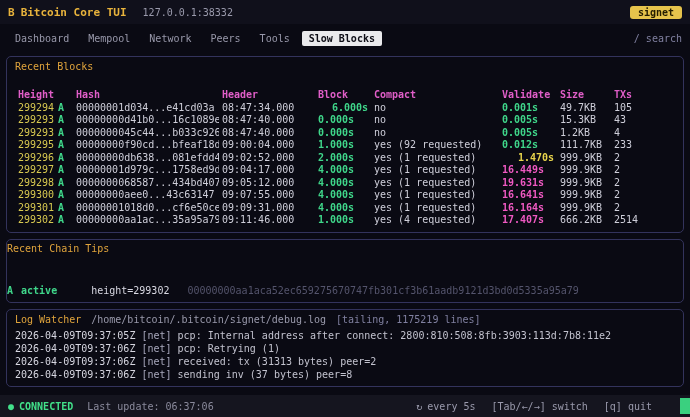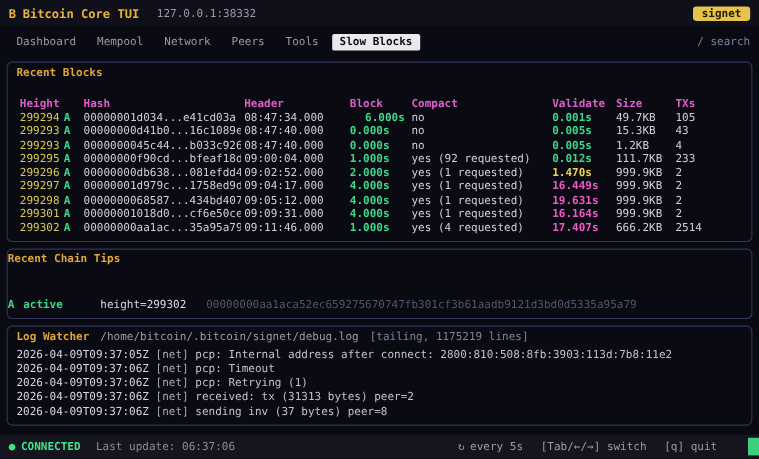--- a/index.html
+++ b/index.html
@@ -19,21 +19,21 @@
   .endpoint { color:#9a9aac; margin-left:16px; }
   .badge { margin-left:auto; background:#e6c34c; color:#251d00; font-weight:bold; padding:1px 8px; border-radius:3px; }
   
   .nav { flex:0 0 20px; display:flex; align-items:center; padding:0 8px; margin-top:4px; }
   .tabs { display:flex; gap:5px;justify-content:flex-end; }
   .tab { color:#9898aa; padding:2px 7px; cursor:pointer; }
   .tab.active { background:#eaeaec; color:#0e0e16; font-weight:bold; border-radius:2px; }
   .search { margin-left:auto; color:#8080a0; }
   
   .panel { border:1px solid #33335c; border-radius:5px; margin:8px 6px 0; padding:3px 8px 5px; }
-  .panel-title { color:#e0a43c; font-weight:bold; line-height:14px; display:inline-block; }
+  .panel-title { color:#e0a43c; font-weight:normal; line-height:14px; display:inline-block; }
   .tips-panel { margin-top:6px; padding:2px 0 4px; }
   .log-panel { margin-top:6px; margin-bottom:8px; flex:1 1 auto; overflow:hidden; }
   
   table { width:100%; border-collapse:collapse; table-layout:fixed; margin-top:15px; }
   th, td { text-align:left; padding:0 3px; line-height:12.5px; white-space:nowrap; overflow:hidden; }
   th { color:#e05ec8; font-weight:bold; }
   td { color:#cfcfda; }
   .col-height{width:40px}.col-marker{width:18px}.col-hash{width:146px}.col-header{width:96px}
   .col-block{width:56px}.col-compact{width:128px}.col-validate{width:58px}.col-size{width:54px}
   
@@ -153,21 +153,21 @@
           <td>111.7KB</td>
           <td>233</td>
         </tr>
         <tr>
           <td style="color: rgb(216, 201, 80);">299296</td>
           <td style="color: rgb(63, 214, 138); font-weight: bold;">A</td>
           <td>00000000db638...081efdd4</td>
           <td>09:02:52.000</td>
           <td style="color: rgb(63, 214, 138); font-weight: bold;">2.000s</td>
           <td>yes (1 requested)</td>
-          <td style="color: rgb(232, 212, 76); font-weight: bold;">1.470s</td>
+          <td style="color: rgb(232, 212, 76); font-weight: bold; text-align: right;">1.470s</td>
           <td>999.9KB</td>
           <td>2</td>
         </tr>
         <tr>
           <td style="color: rgb(216, 201, 80);">299297</td>
           <td style="color: rgb(63, 214, 138); font-weight: bold;">A</td>
           <td>00000001d979c...1758ed9d</td>
           <td>09:04:17.000</td>
           <td style="color: rgb(63, 214, 138); font-weight: bold;">4.000s</td>
           <td>yes (1 requested)</td>
@@ -176,20 +176,31 @@
           <td>2</td>
         </tr>
         <tr>
           <td style="color: rgb(216, 201, 80);">299298</td>
           <td style="color: rgb(63, 214, 138); font-weight: bold;">A</td>
           <td>0000000068587...434bd407</td>
           <td>09:05:12.000</td>
           <td style="color: rgb(63, 214, 138); font-weight: bold;">4.000s</td>
           <td>yes (1 requested)</td>
           <td style="color: rgb(239, 89, 194); font-weight: bold;">19.631s</td>
+          <td>999.9KB</td>
+          <td>2</td>
+        </tr>
+        <tr>
+          <td style="color: rgb(216, 201, 80);">299300</td>
+          <td style="color: rgb(63, 214, 138); font-weight: bold;">A</td>
+          <td>00000000aee0...43c63147</td>
+          <td>09:07:55.000</td>
+          <td style="color: rgb(63, 214, 138); font-weight: bold;">4.000s</td>
+          <td>yes (1 requested)</td>
+          <td style="color: rgb(239, 89, 194); font-weight: bold;">16.641s</td>
           <td>999.9KB</td>
           <td>2</td>
         </tr>
         <tr>
           <td style="color: rgb(216, 201, 80);">299301</td>
           <td style="color: rgb(63, 214, 138); font-weight: bold;">A</td>
           <td>00000001018d0...cf6e50ce</td>
           <td>09:09:31.000</td>
           <td style="color: rgb(63, 214, 138); font-weight: bold;">4.000s</td>
           <td>yes (1 requested)</td>
@@ -218,21 +229,20 @@
     <span class="tip-marker">A</span><span class="tip-status">active</span><span class="tip-height">height=299302</span><span class="tip-hash">00000000aa1aca52ec659275670747fb301cf3b61aadb9121d3bd0d5335a95a79</span>
   </div>
 </div>
 
 <div class="panel log-panel">
   <div class="log-header">
     <span class="panel-title">Log Watcher</span><span class="log-path">/home/bitcoin/.bitcoin/signet/debug.log</span><span class="log-tail">[tailing, 1175219 lines]</span>
   </div>
   <div class="log-lines">
       <div class="log-line"><span class="log-ts">2026-04-09T09:37:05Z</span><span class="log-tag"> [net] </span><span class="log-msg">pcp: Internal address after connect: 2800:810:508:8fb:3903:113d:7b8:11e2</span></div>
-      <div class="log-line"><span class="log-ts">2026-04-09T09:37:06Z</span><span class="log-tag"> [net] </span><span class="log-msg">pcp: Timeout</span></div>
       <div class="log-line"><span class="log-ts">2026-04-09T09:37:06Z</span><span class="log-tag"> [net] </span><span class="log-msg">pcp: Retrying (1)</span></div>
       <div class="log-line"><span class="log-ts">2026-04-09T09:37:06Z</span><span class="log-tag"> [net] </span><span class="log-msg">received: tx (31313 bytes) peer=2</span></div>
       <div class="log-line"><span class="log-ts">2026-04-09T09:37:06Z</span><span class="log-tag"> [net] </span><span class="log-msg">sending inv (37 bytes) peer=8</span></div>
     </div>
 </div>
 
 <div class="statusbar">
   <span class="conn-dot">●</span>
   <span class="conn-label">CONNECTED</span>
   <span class="last-update">Last update: 06:37:06</span>

